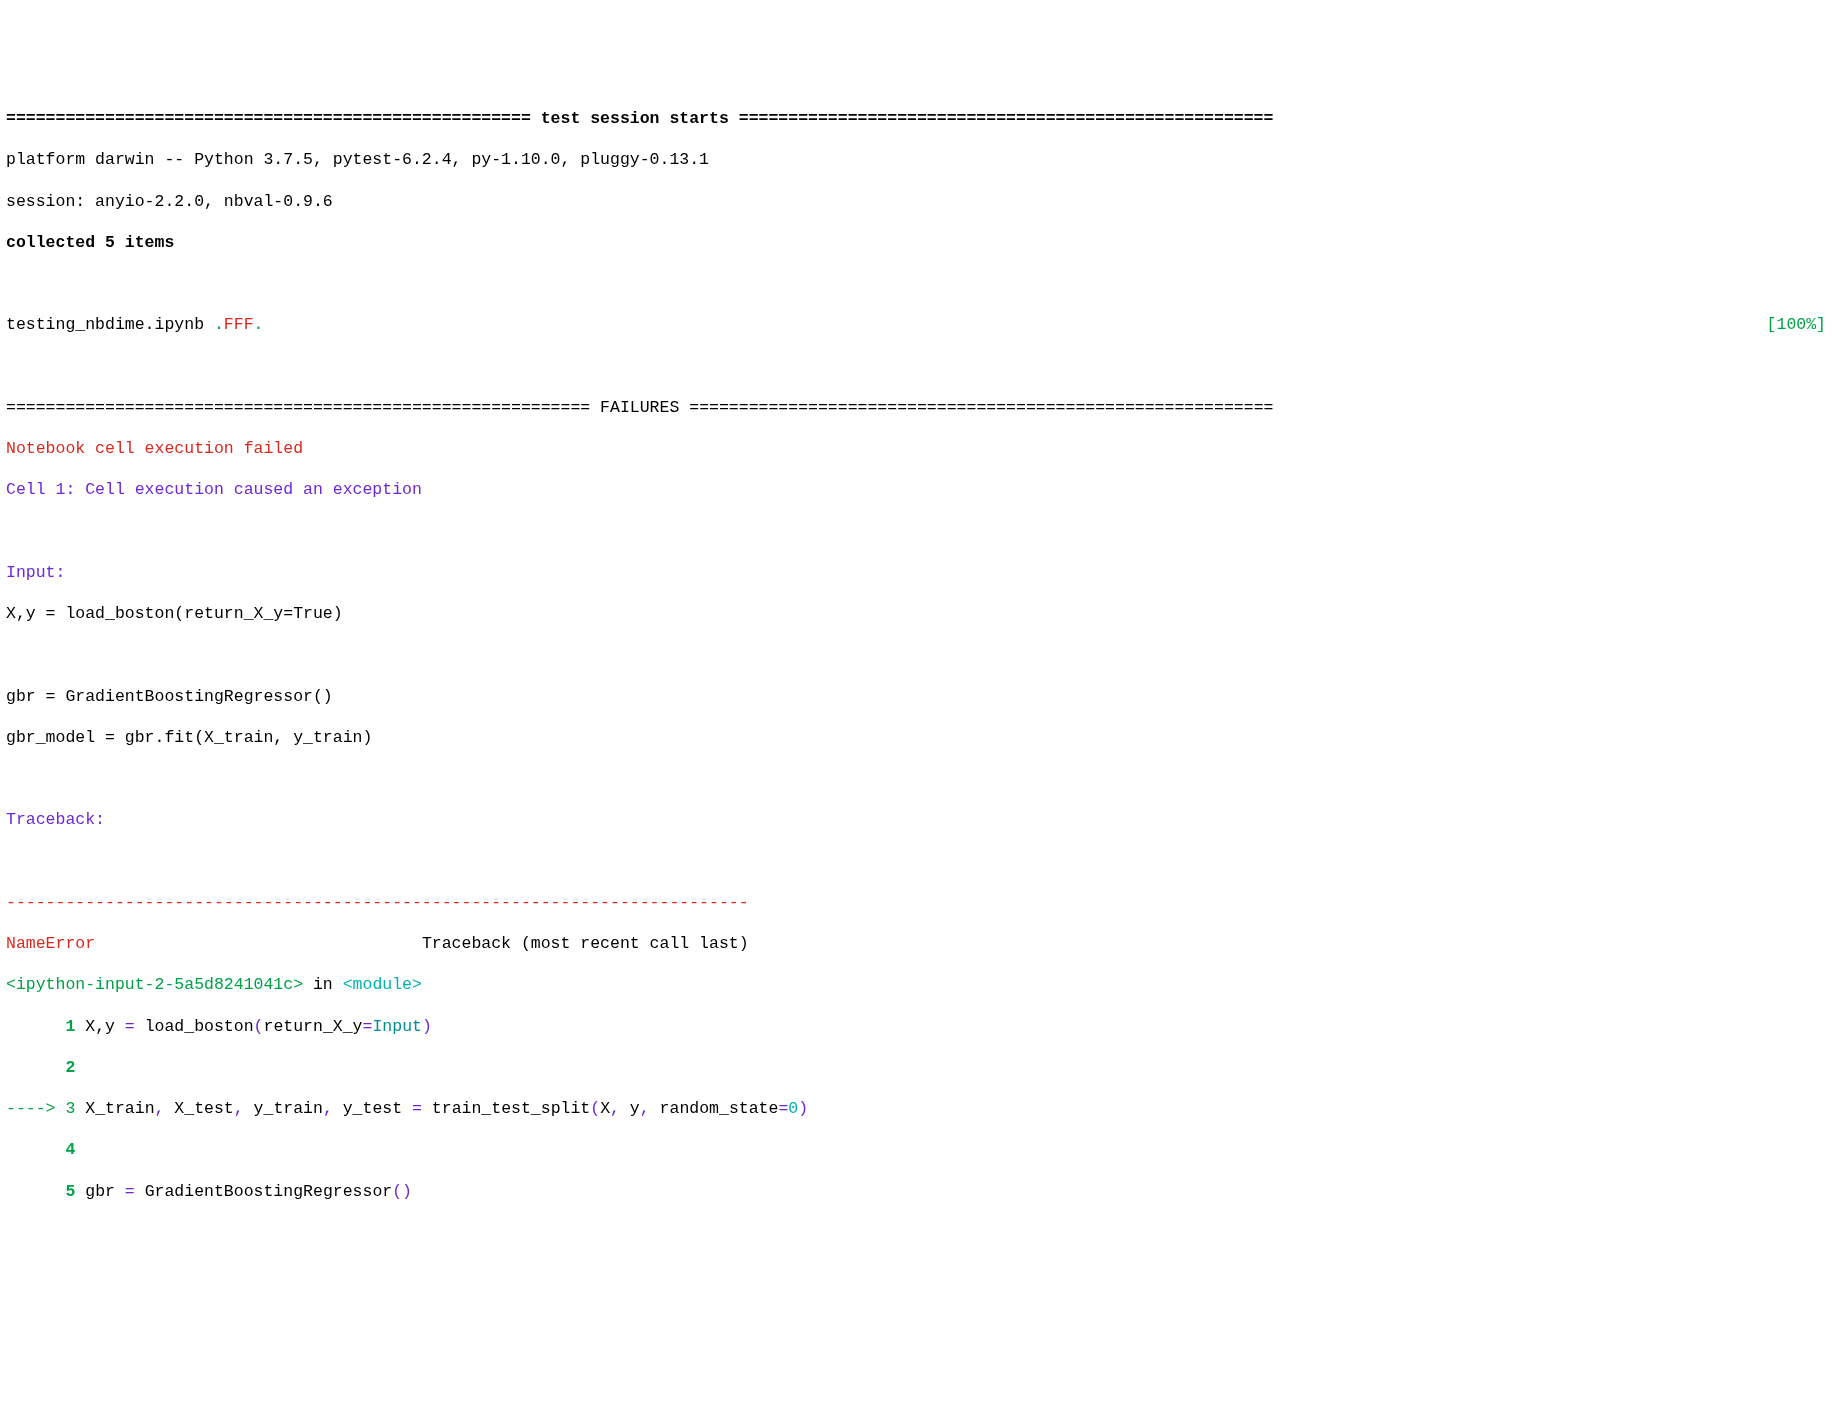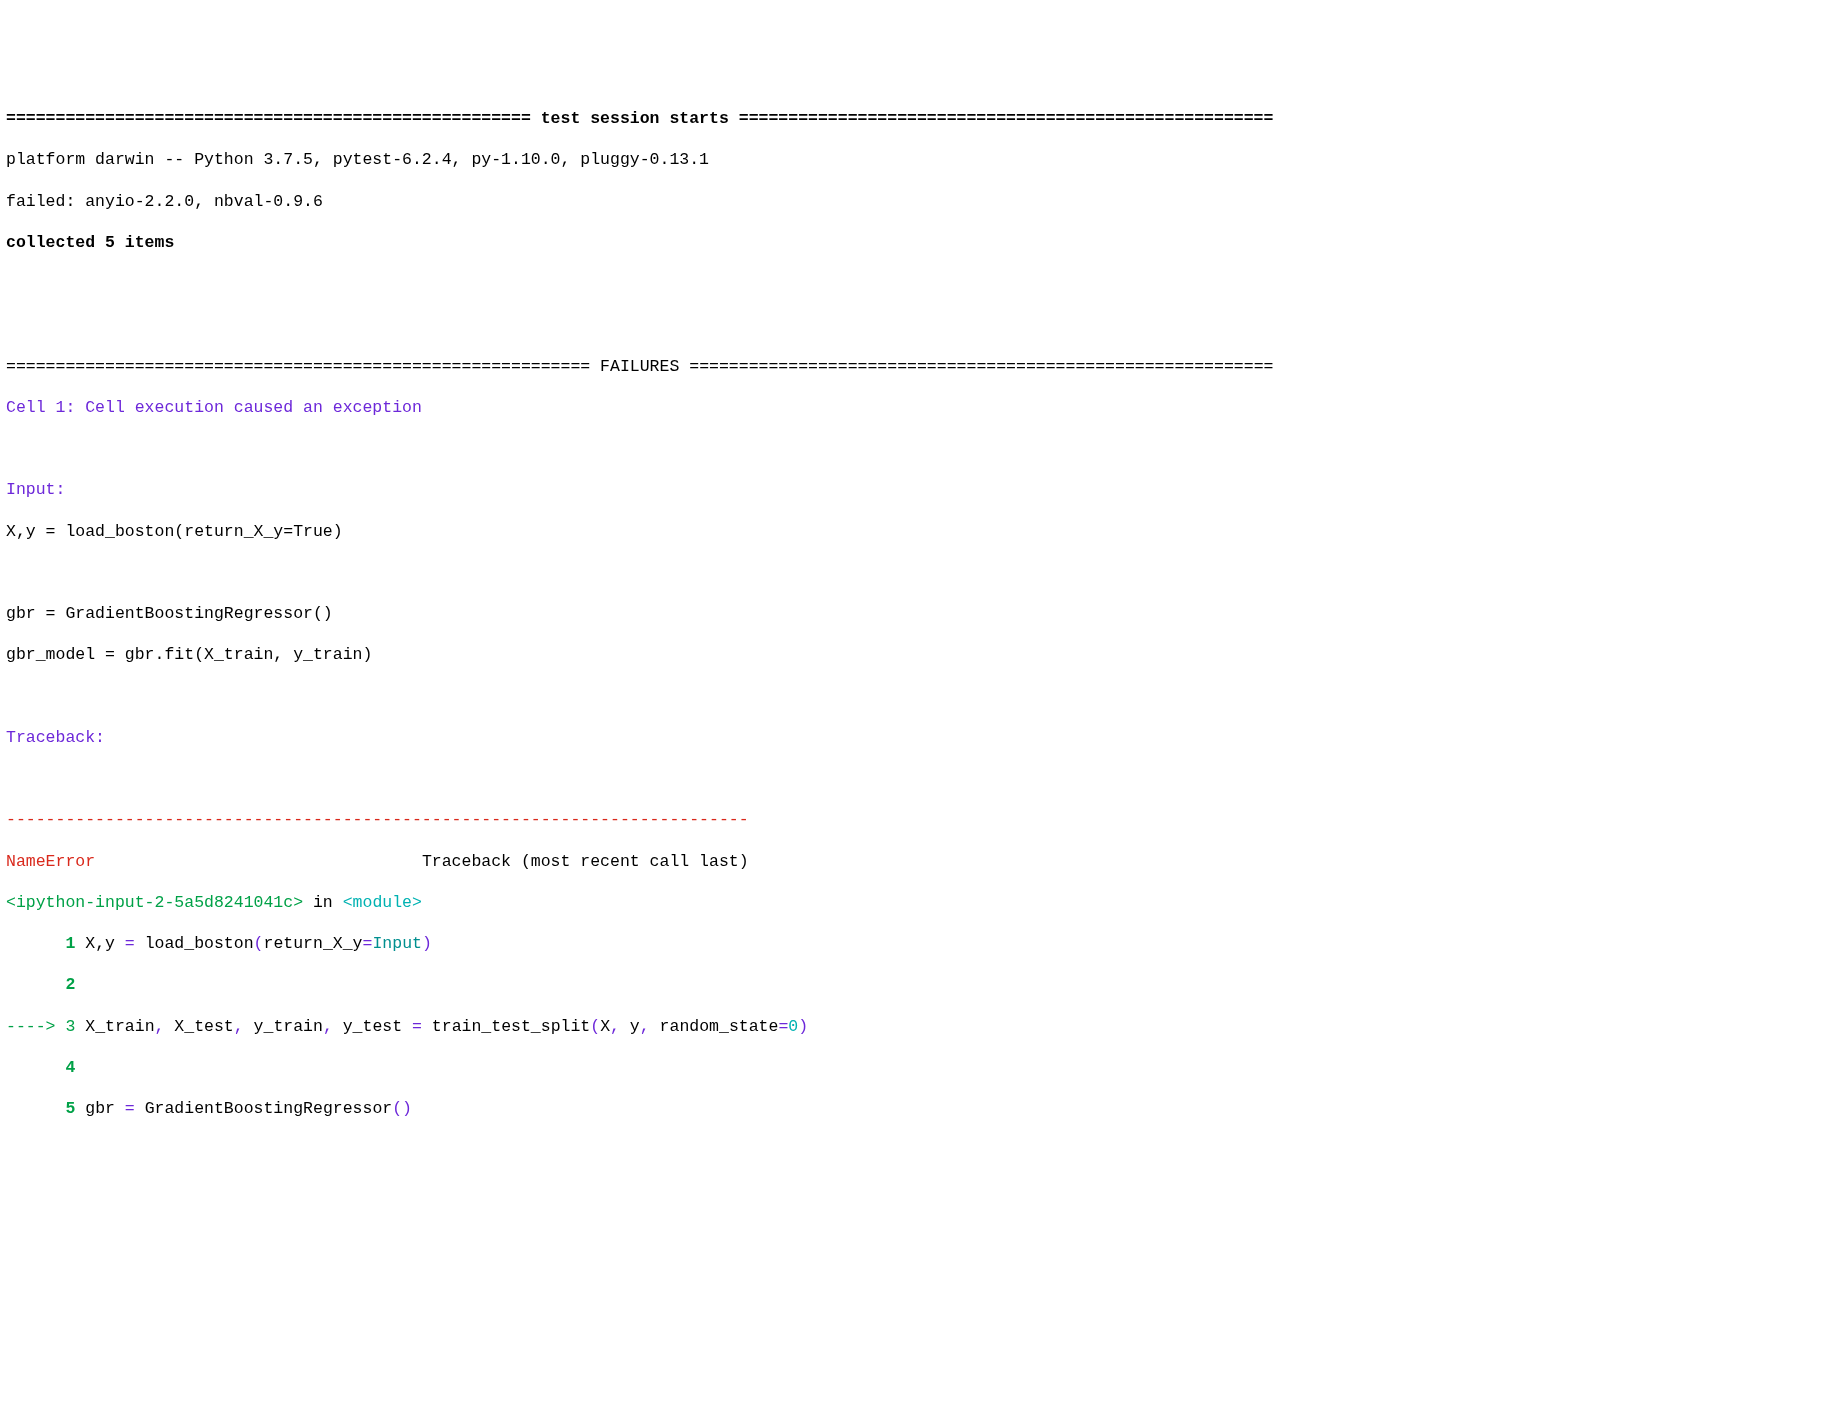--- a/index.html
+++ b/index.html
@@ -23,25 +23,27 @@
   .progress-row { display: flex; justify-content: space-between; width: 100%; }
 </style>
 </head>
 <body>
 
 
 
 <div>
 <span class="line bold"><span>=====================================================</span><span> test session starts </span><span>======================================================</span></span>
 <span class="line">platform darwin -- Python 3.7.5, pytest-6.2.4, py-1.10.0, pluggy-0.13.1</span>
-<span class="line">failed: anyio-2.2.0, nbval-0.9.6</span>
+<span class="line">session: anyio-2.2.0, nbval-0.9.6</span>
 <span class="line bold">collected 5 items</span>
 <span class="line"> </span>
+<span class="line progress-row"><span><span>testing_nbdime.ipynb </span><span class="green">.</span><span class="red">FFF</span><span class="green">.</span></span><span class="green">[100%]</span></span>
 <span class="line"> </span>
 <span class="line"><span>===========================================================</span><span> FAILURES </span><span>===========================================================</span></span>
+<span class="line red">Notebook cell execution failed</span>
 <span class="line blue">Cell 1: Cell execution caused an exception</span>
 <span class="line"> </span>
 <span class="line blue">Input:</span>
 <span class="line">X,y = load_boston(return_X_y=True)</span>
 <span class="line"></span>
 <span class="line"></span>
 <span class="line">gbr = GradientBoostingRegressor()</span>
 <span class="line">gbr_model = gbr.fit(X_train, y_train)</span>
 <span class="line"> </span>
 <span class="line blue">Traceback:</span>

